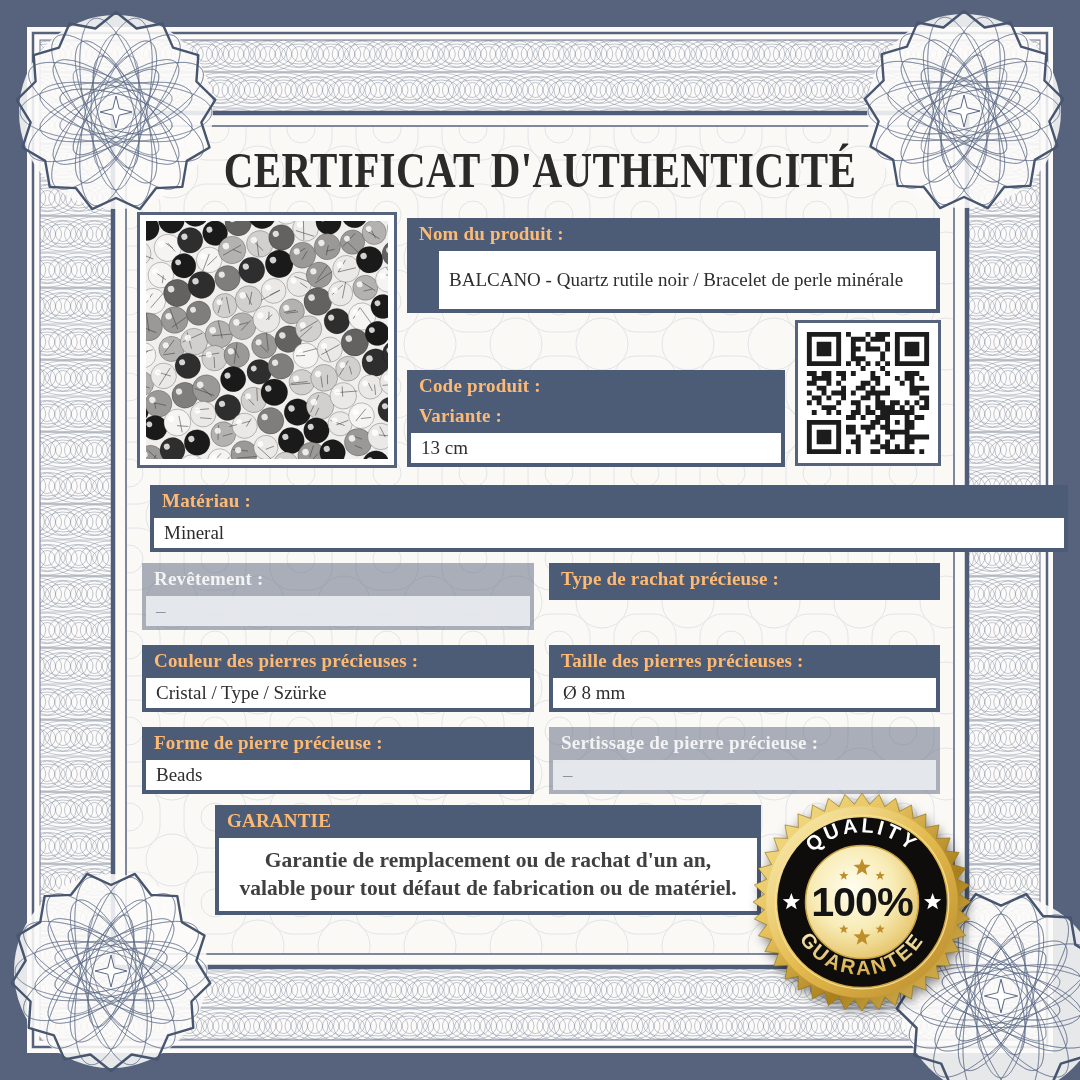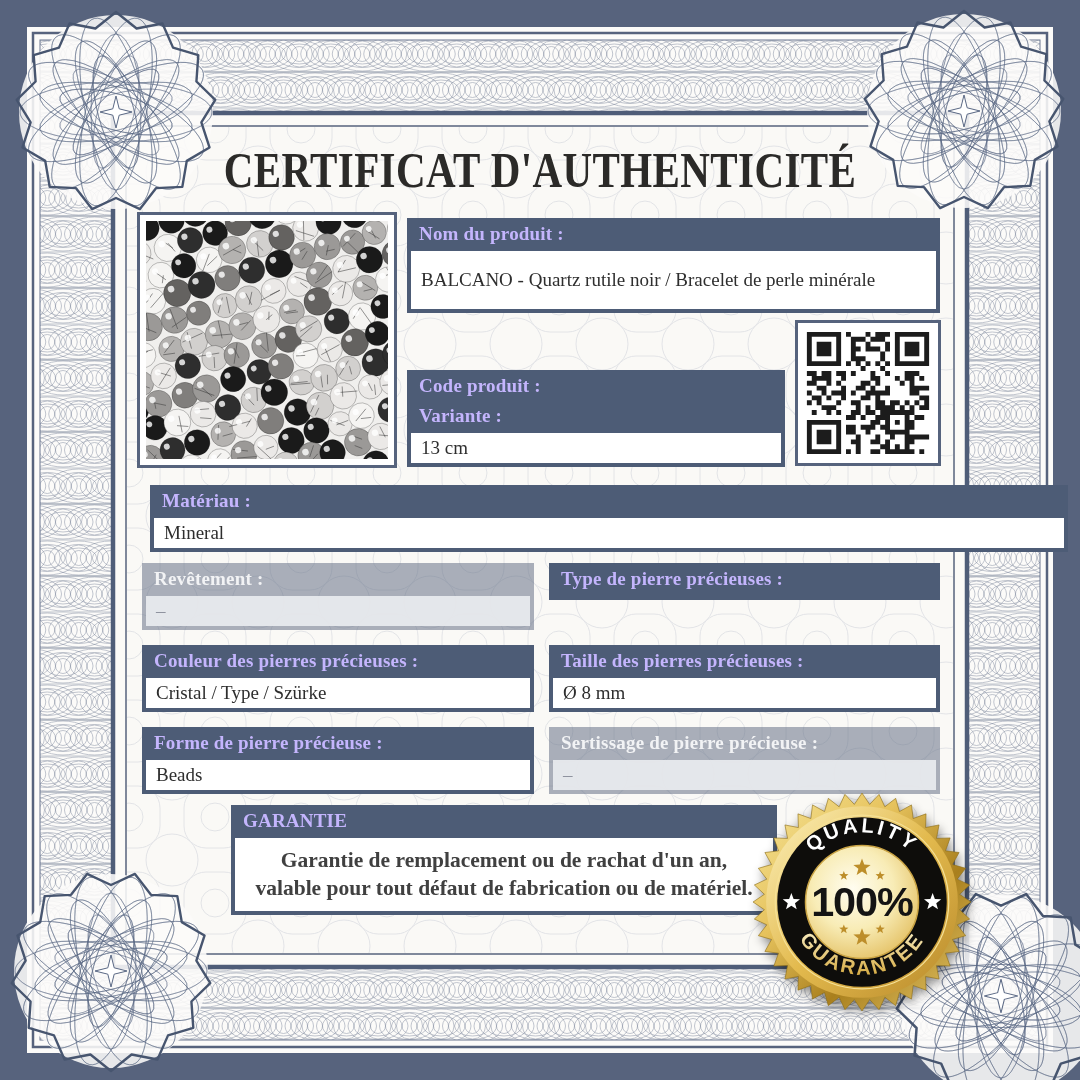--- a/index.html
+++ b/index.html
@@ -22,29 +22,29 @@
     letter-spacing:0.5px;white-space:nowrap;transform:scaleX(.82);
   }
   .photo{
     position:absolute;left:137px;top:212px;width:260px;height:256px;
     background:#fff;border:3px solid #56637d;box-sizing:border-box;padding:6px;
   }
   .photo svg{display:block;width:100%;height:100%;}
 
   .fld{position:absolute;background:#4d5c76;padding:0 4px 4px 4px;box-sizing:border-box;}
   .fld-label{
-    color:#c4b5fd;font-weight:bold;font-size:19px;line-height:24px;
+    color:#fdba74;font-weight:bold;font-size:19px;line-height:24px;
     padding:4px 8px 5px 8px;letter-spacing:.2px;white-space:nowrap;
   }
   .fld-value{
     background:#fff;font-size:19px;color:#2e2e2e;
     padding:2px 10px;display:flex;align-items:center;height:30px;box-sizing:border-box;
     white-space:nowrap;
   }
-  .fld-value.tall{height:58px;}
+  .fld-value.tall{height:58px;margin-left:28px;}
   .fld.off{background:rgba(102,113,135,.55);}
   .fld.off .fld-label{color:rgba(255,255,255,.85);}
   .fld.off .fld-value{background:rgba(233,235,239,.92);color:#8b909b;}
 
   .qrbox{
     position:absolute;left:795px;top:320px;width:146px;height:146px;
     background:#fff;border:3px solid #56637d;box-sizing:border-box;
     display:flex;align-items:center;justify-content:center;
   }
   .war .fld-value{
@@ -1345,42 +1345,42 @@
 <div class="fld" style="left:150px;top:485px;width:918px;">
   <div class="fld-label">Matériau :</div>
   <div class="fld-value">Mineral</div>
 </div>
 
 <div class="fld off" style="left:142px;top:563px;width:392px;">
   <div class="fld-label">Revêtement :</div>
   <div class="fld-value">–</div>
 </div>
 <div class="fld" style="left:549px;top:563px;width:391px;">
-  <div class="fld-label">Type de pierre précieuses :</div>
+  <div class="fld-label">Type de rachat précieuse :</div>
 </div>
 
 <div class="fld" style="left:142px;top:645px;width:392px;">
   <div class="fld-label">Couleur des pierres précieuses :</div>
   <div class="fld-value">Cristal / Type / Szürke</div>
 </div>
 <div class="fld" style="left:549px;top:645px;width:391px;">
   <div class="fld-label">Taille des pierres précieuses :</div>
   <div class="fld-value">Ø 8 mm</div>
 </div>
 
 <div class="fld" style="left:142px;top:727px;width:392px;">
   <div class="fld-label">Forme de pierre précieuse :</div>
   <div class="fld-value">Beads</div>
 </div>
 <div class="fld off" style="left:549px;top:727px;width:391px;">
   <div class="fld-label">Sertissage de pierre précieuse :</div>
   <div class="fld-value">–</div>
 </div>
 
-<div class="fld war" style="left:215px;top:805px;width:546px;margin-left:16px;">
+<div class="fld war" style="left:215px;top:805px;width:546px;">
   <div class="fld-label">GARANTIE</div>
   <div class="fld-value">Garantie de remplacement ou de rachat d'un an, valable pour tout défaut de fabrication ou de matériel.</div>
 </div>
 
 <svg class="seal" viewBox="0 0 220 220">
   <defs>
     <linearGradient id="gBurst" x1="0" y1="0" x2="1" y2="1">
       <stop offset="0" stop-color="#f7e79c"></stop>
         <stop offset=".35" stop-color="#e6c25c"></stop>
       <stop offset=".65" stop-color="#a97f1d"></stop>

